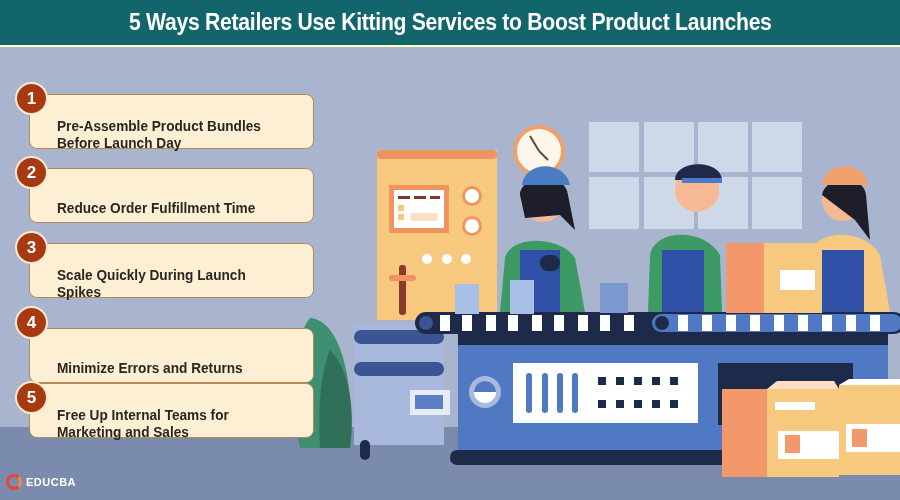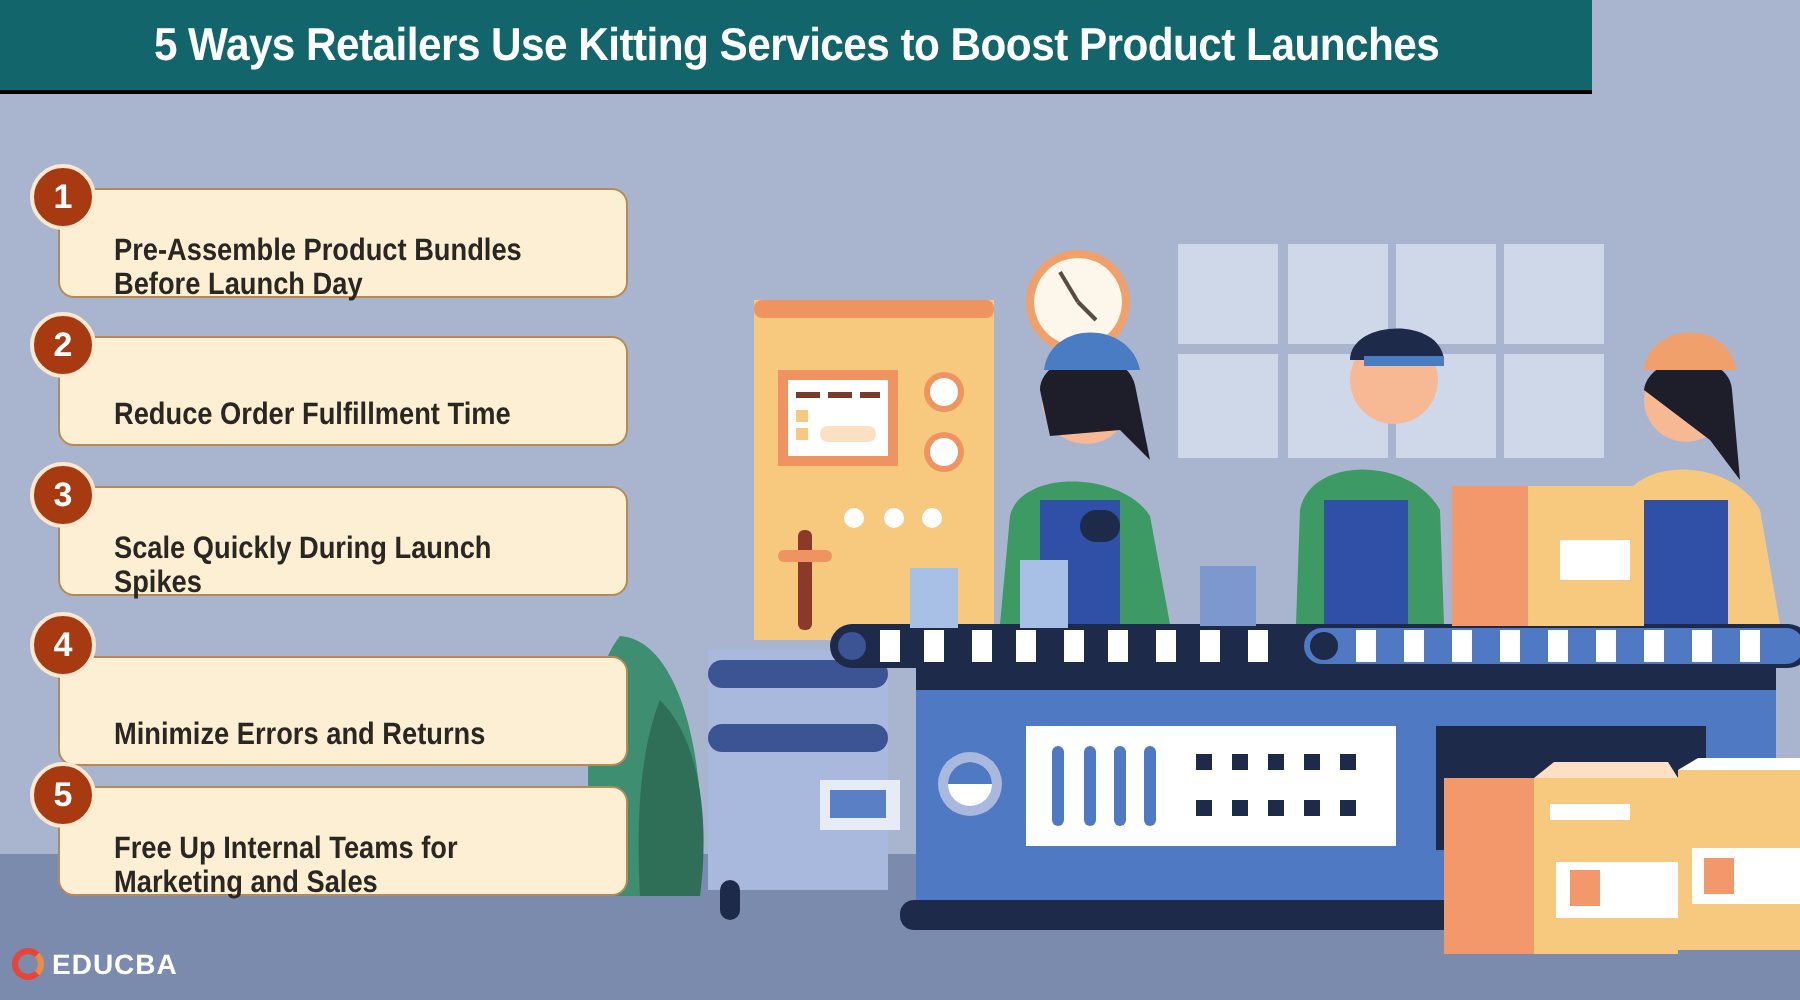--- a/index.html
+++ b/index.html
@@ -1,26 +1,26 @@
 <!DOCTYPE html>
 <html><head>
 <meta charset="utf-8">
 <style>
   * { box-sizing: border-box; margin: 0; padding: 0; }
   html, body { width: 900px; height: 500px; overflow: hidden; }
   body { font-family: "Liberation Sans", sans-serif; background: #a9b5cf; position: relative; }
-  .header { position: absolute; left: 0; top: 0; width: 796px; height: 47px; background: #12656a; border-bottom: 2px solid #000000; display: flex; align-items: center; justify-content: center; }
+  .header { position: absolute; left: 0; top: 0; width: 900px; height: 47px; background: #12656a; border-bottom: 2px solid #fef9c3; display: flex; align-items: center; justify-content: center; }
   .header h1 { color: #fff; font-family: "Liberation Sans", sans-serif; font-weight: bold; font-size: 23px; letter-spacing: -0.3px; transform: scaleX(0.92); }
   .floor { position: absolute; left: 0; top: 427px; width: 900px; height: 73px; background: #7a8bae; }
   .step { position: absolute; left: 29px; width: 285px; height: 55px; background: #fdefd3; border: 1.5px solid #b58a55; border-radius: 8px; display: flex; align-items: center; padding-left: 27px; padding-top: 24px; }
   .step span { font-family: "Liberation Sans", sans-serif; font-weight: bold; font-size: 15.5px; color: #2a2622; line-height: 17px; transform: scaleX(0.88); transform-origin: left center; display: block; width: 290px; }
   .badge { position: absolute; left: 15px; width: 33px; height: 33px; border-radius: 50%; background: #a83a12; border: 2px solid #fde9d0; color: #fff; font-weight: bold; font-size: 17px; display: flex; align-items: center; justify-content: center; z-index: 3; }
   .logo { position: absolute; left: 6px; top: 474px; display: flex; align-items: center; gap: 4px; }
   .logo .mark { width: 16px; height: 16px; border-radius: 50%; border: 3px solid #e8443a; border-right-color: #f08a3c; position: relative; }
-  .logo .txt { color: #fff; font-size: 14px; font-weight: bold; letter-spacing: 0.5px; }
+  .logo .txt { color: #fff; font-size: 11px; font-weight: bold; letter-spacing: 0.5px; }
   .illus { position: absolute; left: 280px; top: 100px; width: 620px; height: 380px; }
 </style>
 </head>
 <body>
 
 <div class="header">
   <h1>5 Ways Retailers Use Kitting Services to Boost Product Launches</h1>
 </div>
 
 <div class="floor"></div>
@@ -202,20 +202,20 @@
 <div class="step" style="top:243px">
   <span>Scale Quickly During Launch Spikes</span>
 </div>
 
 <div class="badge" style="top:306px">4</div>
 <div class="step" style="top:328px">
   <span>Minimize Errors and Returns</span>
 </div>
 
 <div class="badge" style="top:381px">5</div>
-<div class="step" style="top:393px">
+<div class="step" style="top:383px">
   <span>Free Up Internal Teams for Marketing and Sales</span>
 </div>
 
 <div class="logo">
   <div class="mark"></div>
   <div class="txt">EDUCBA</div>
 </div>
 
 </body></html>

